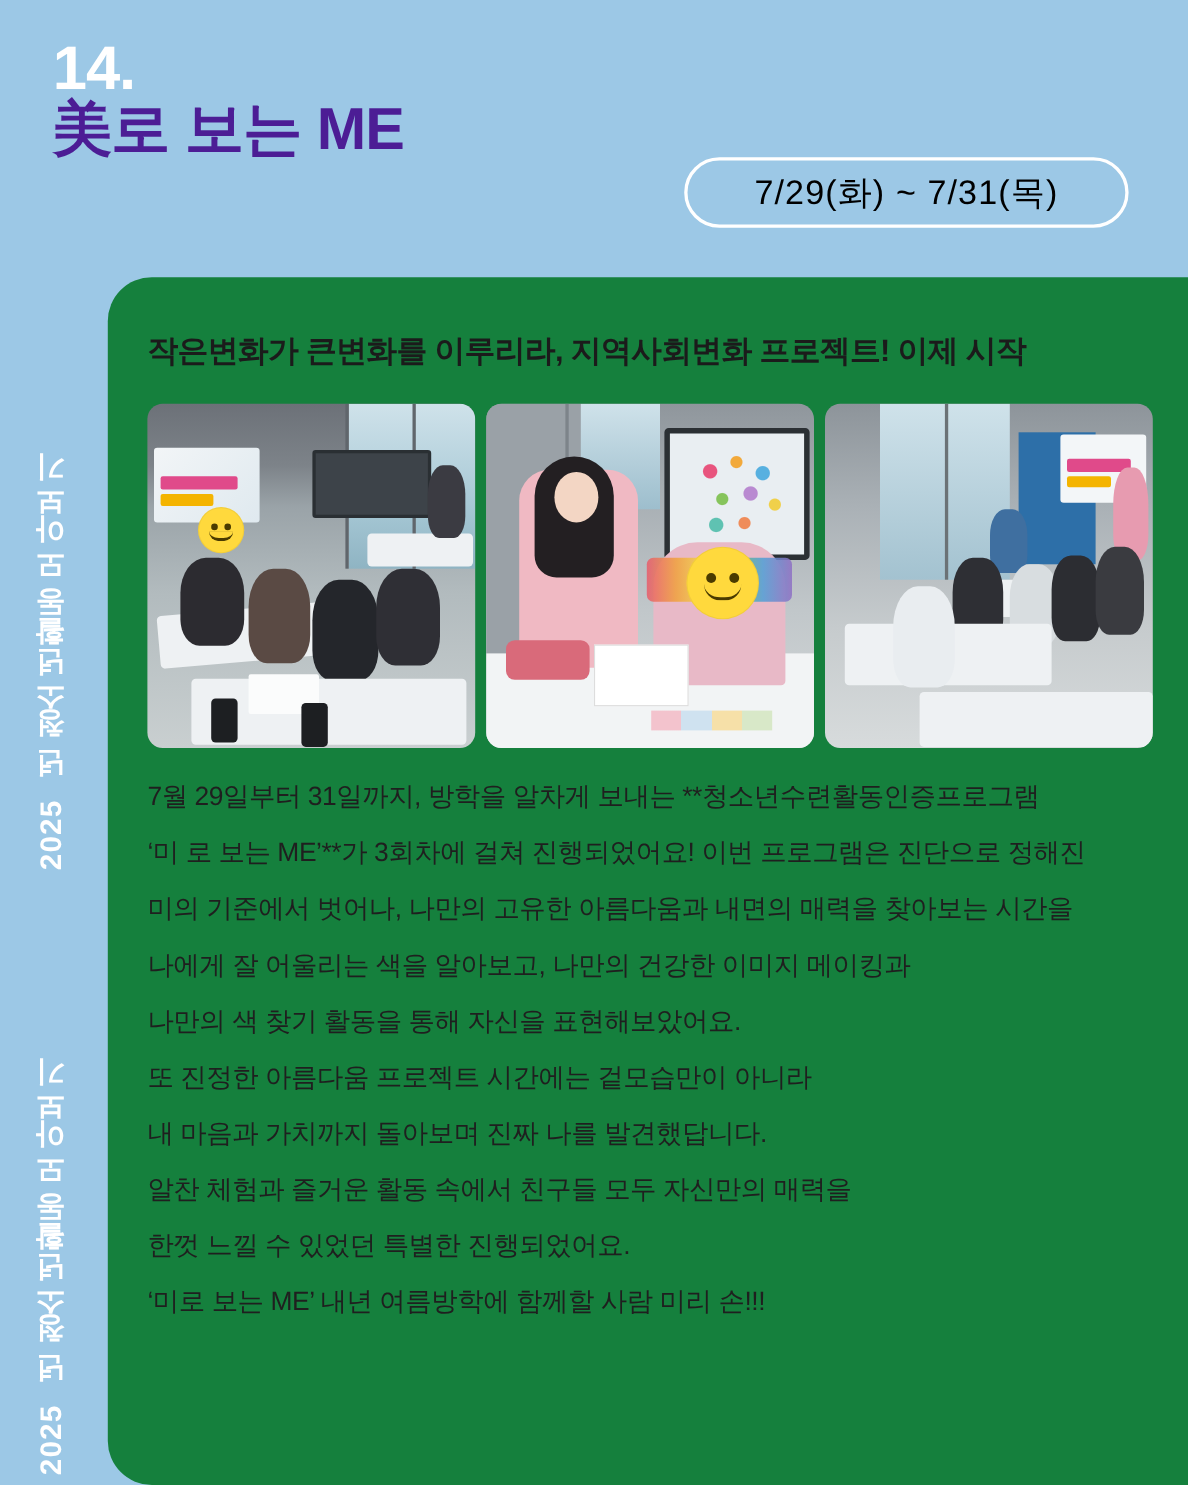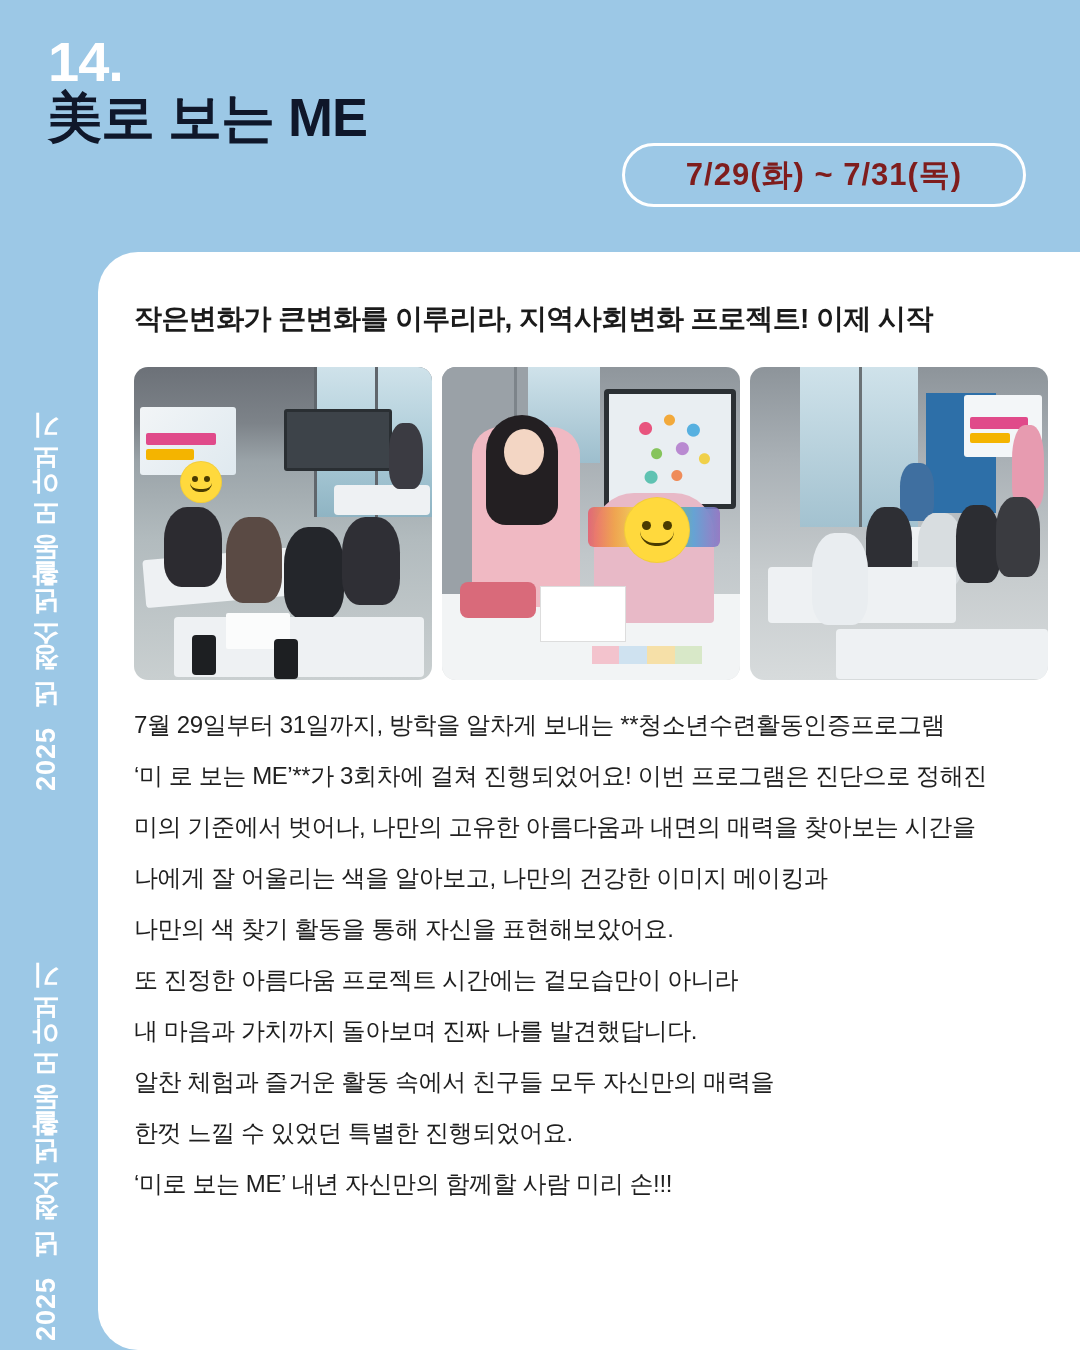--- a/index.html
+++ b/index.html
@@ -25,41 +25,41 @@
   .header-number {
     font-size: 56px;
     font-weight: 800;
     color: #ffffff;
     letter-spacing: -1px;
     line-height: 1;
   }
   .header-title {
     font-size: 54px;
     font-weight: 800;
-    color: #0f172a;
+    color: #4c1d95;
     letter-spacing: -1px;
     line-height: 1;
     margin-left: 14px;
   }
 
   
   .date-pill {
     position: absolute;
     top: 143px; right: 54px;
     width: 404px; height: 64px;
     border: 3px solid #ffffff;
     border-radius: 34px;
     display: flex;
     align-items: center;
     justify-content: center;
   }
   .date-pill span {
-    color: #7f1d1d;
+    color: #000000;
     font-size: 31px;
-    font-weight: 700;
+    font-weight: 400;
     letter-spacing: 1px;
   }
 
   
   .side-label {
     position: absolute;
     left: 28px;
     color: #ffffff;
     font-size: 27px;
     font-weight: 700;
@@ -69,21 +69,21 @@
     white-space: nowrap;
   }
   .side-label.top { top: 430px; }
   .side-label.bottom { top: 980px; }
 
   
   .card {
     position: absolute;
     left: 98px; top: 252px;
     width: 982px; height: 1098px;
-    background: #ffffff;
+    background: #15803d;
     border-top-left-radius: 40px;
     border-bottom-left-radius: 40px;
   }
 
   .lead {
     position: absolute;
     left: 36px; top: 48px;
     font-size: 28px;
     font-weight: 700;
     color: #1b1b1b;
@@ -320,16 +320,16 @@
   <div class="body-text">
     <p>7월 29일부터 31일까지, 방학을 알차게 보내는 **청소년수련활동인증프로그램</p>
     <p>‘미 로 보는 ME’**가 3회차에 걸쳐 진행되었어요! 이번 프로그램은 진단으로 정해진</p>
     <p>미의 기준에서 벗어나, 나만의 고유한 아름다움과 내면의 매력을 찾아보는 시간을</p>
     <p>나에게 잘 어울리는 색을 알아보고, 나만의 건강한 이미지 메이킹과</p>
     <p>나만의 색 찾기 활동을 통해 자신을 표현해보았어요.</p>
     <p>또 진정한 아름다움 프로젝트 시간에는 겉모습만이 아니라</p>
     <p>내 마음과 가치까지 돌아보며 진짜 나를 발견했답니다.</p>
     <p>알찬 체험과 즐거운 활동 속에서 친구들 모두 자신만의 매력을</p>
     <p>한껏 느낄 수 있었던 특별한 진행되었어요.</p>
-    <p>‘미로 보는 ME’ 내년 자신만의 함께할 사람 미리 손!!!</p>
+    <p>‘미로 보는 ME’ 내년 여름방학에 함께할 사람 미리 손!!!</p>
   </div>
 
 </div>
 
 </body></html>

